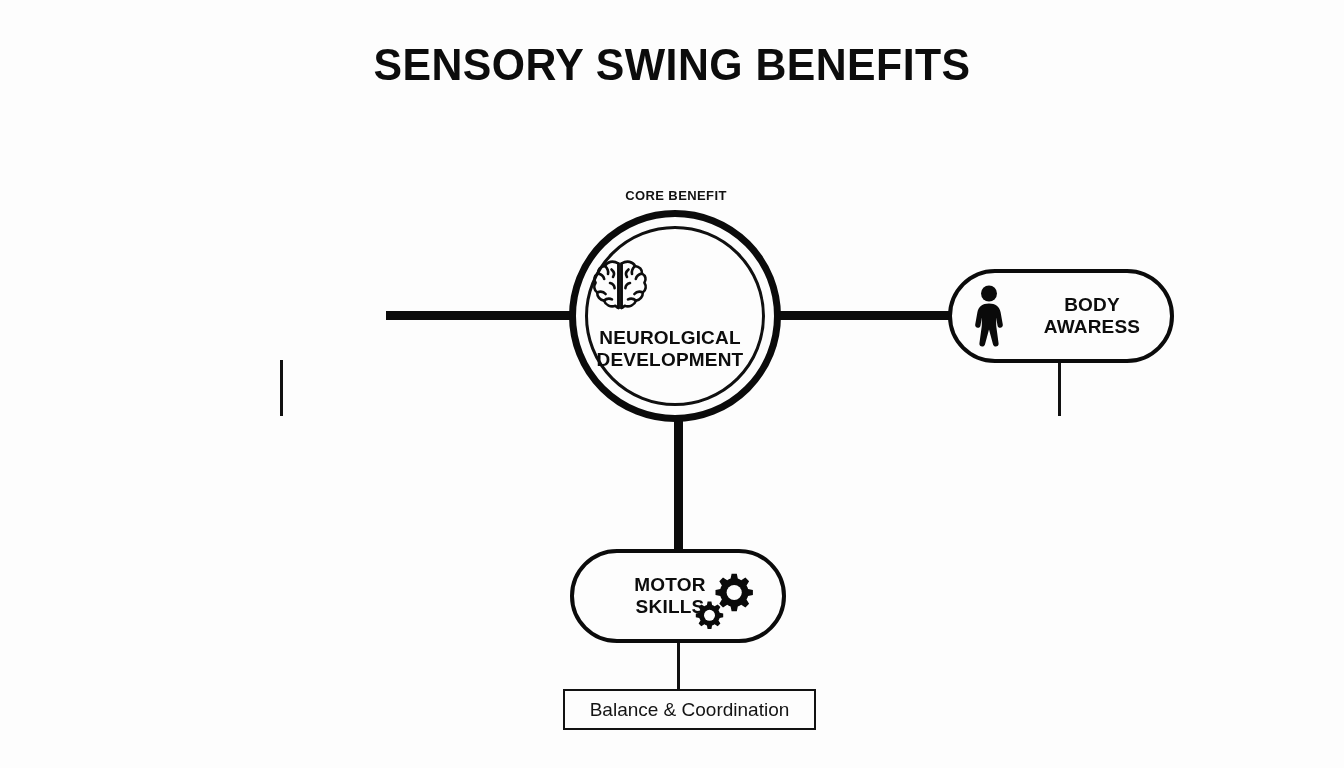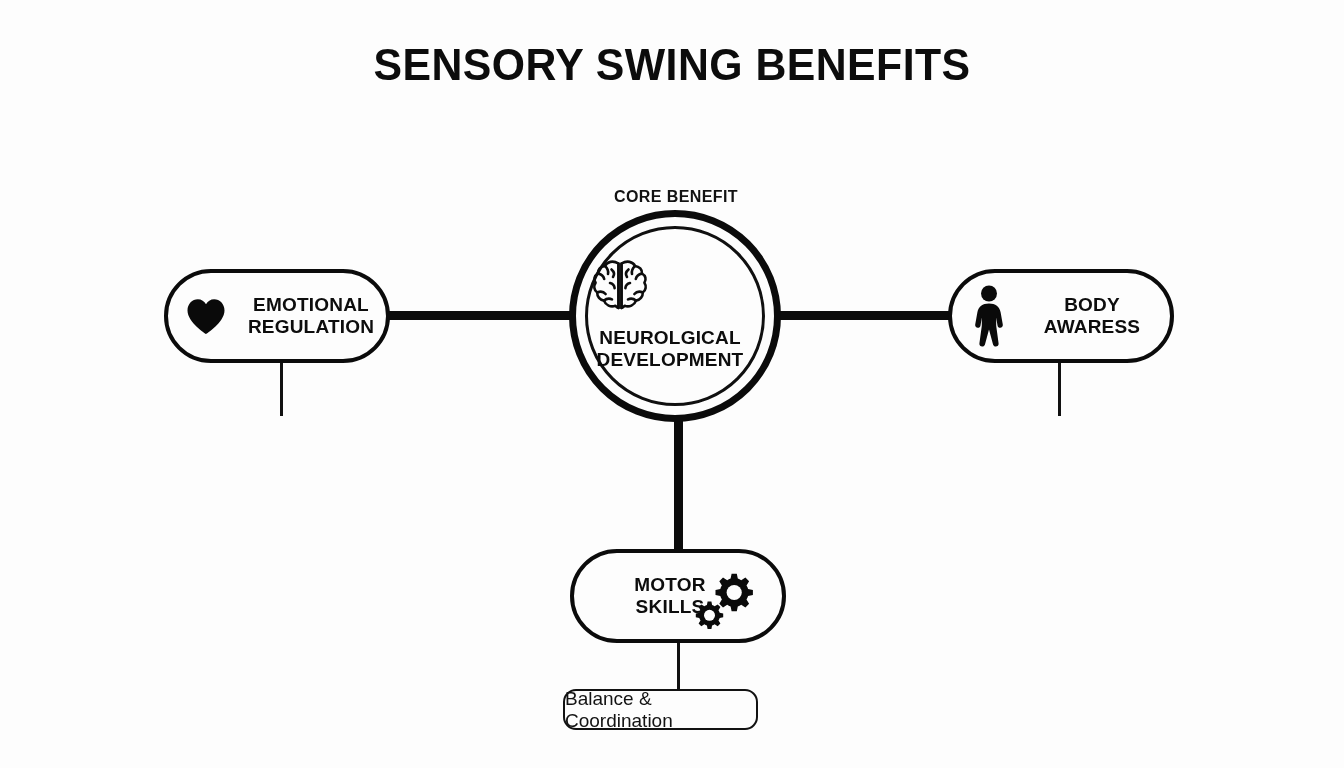--- a/index.html
+++ b/index.html
@@ -60,21 +60,21 @@
     background: #111;
   }
 
   
   #core-benefit-label {
     position: absolute;
     left: 560px;
     top: 172px;
     width: 232px;
     text-align: center;
-    font-size: 16px;
+    font-size: 13px;
     font-weight: 700;
     letter-spacing: 0.4px;
     color: #121212;
   }
 
   
   #core-node {
     position: absolute;
     left: 569px;
     top: 194px;
@@ -187,21 +187,21 @@
     display: flex;
     align-items: center;
     justify-content: center;
     font-size: 19px;
     font-weight: 400;
     color: #131313;
     z-index: 4;
   }
   #sub-emotional { left: 179px; top: 398px; width: 205px; height: 41px; }
   #sub-body      { left: 958px; top: 398px; width: 202px; height: 41px; }
-  #sub-motor     { left: 563px; top: 673px; width: 195px; height: 41px; border-radius: 13px; }
+  #sub-motor     { left: 563px; top: 673px; width: 253px; height: 41px; }
 </style>
 </head>
 <body>
 
 <div id="canvas">
 
   <div id="page-title">SENSORY SWING BENEFITS</div>
 
   <div class="connector-h" style="left:386px; top:295px; width:192px;"></div>
   <div class="connector-h" style="left:772px; top:295px; width:182px;"></div>
@@ -241,31 +241,20 @@
           <path d="M42 26 C39.4 26.6 37.6 28.6 37.4 31.2"></path>
         </g>
       </svg>
       <div id="core-node-text">
         <span>NEUROLGICAL</span><br>
         <span>DEVELOPMENT</span>
       </div>
     </div>
   </div>
 
-  <div class="pill" id="node-emotional">
-    <svg class="icon-svg" width="40" height="37" viewBox="0 0 40 37">
-      <path d="M20 36 C20 36 1.5 24.2 1.5 12.4 C1.5 5.8 6.4 1.2 11.8 1.2
-               C15.5 1.2 18.4 3.2 20 6.2 C21.6 3.2 24.5 1.2 28.2 1.2
-               C33.6 1.2 38.5 5.8 38.5 12.4 C38.5 24.2 20 36 20 36 Z" fill="#0a0a0a"></path>
-    </svg>
-    <div class="pill-label">
-      <span>EMOTIONAL</span><br>
-      <span>REGULATION</span>
-    </div>
-  </div>
 
   <div class="pill" id="node-body">
     <svg class="icon-svg" width="34" height="62" viewBox="0 0 34 62">
       <circle cx="17" cy="8.5" r="8" fill="#0a0a0a"></circle>
       <path d="M17 18.5 C10.5 18.5 6.5 21.5 5.4 27.2 L3.2 39.6
                C2.9 41.4 4.1 42.8 5.8 42.8 C7.2 42.8 8.3 41.9 8.5 40.5
                L9.8 32.5 L9.8 40.8 L7.4 58.4 C7.2 60.2 8.5 61.5 10.2 61.5
                C11.7 61.5 12.9 60.4 13.1 58.9 L17 44.5 L20.9 58.9
                C21.1 60.4 22.3 61.5 23.8 61.5 C25.5 61.5 26.8 60.2 26.6 58.4
                L24.2 40.8 L24.2 32.5 L25.5 40.5 C25.7 41.9 26.8 42.8 28.2 42.8

